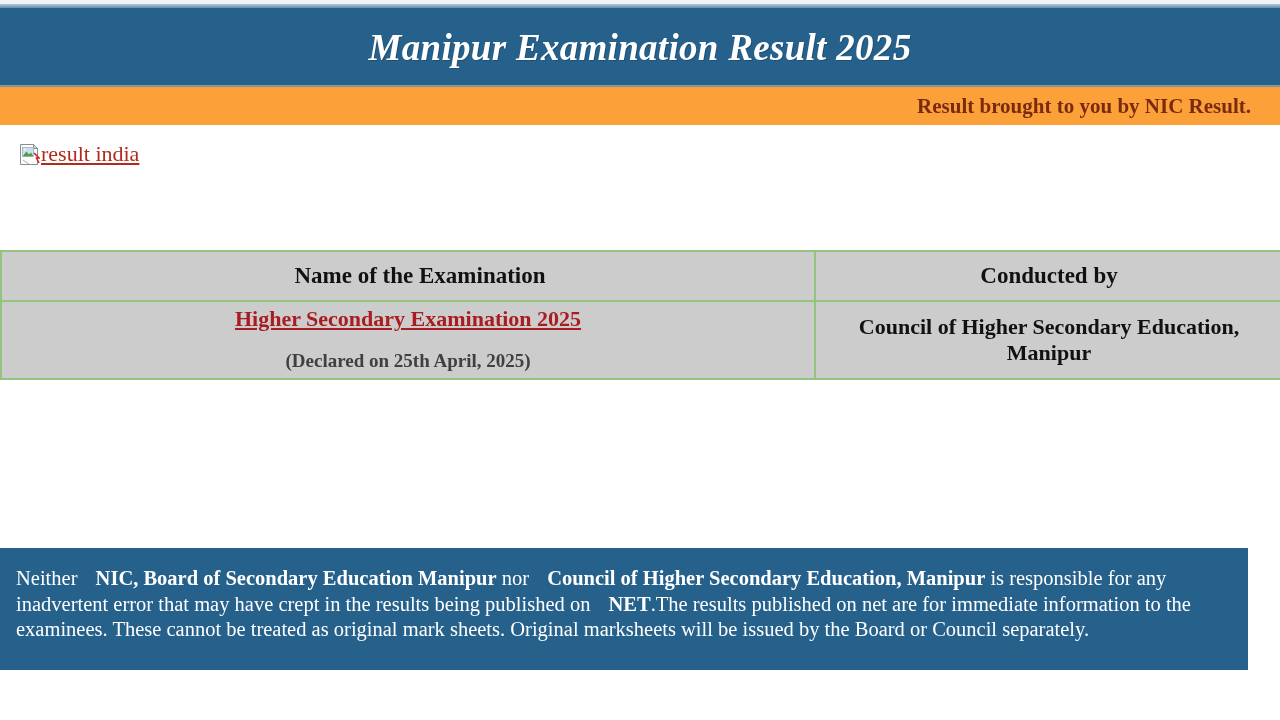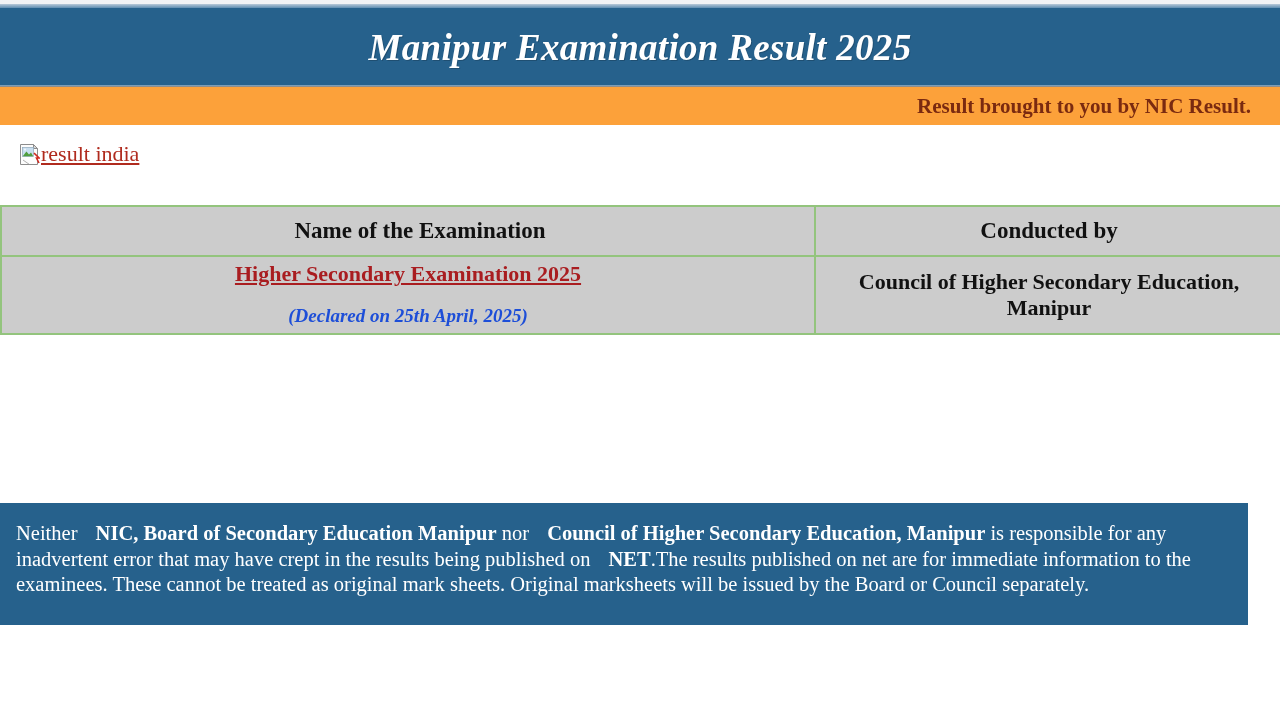--- a/index.html
+++ b/index.html
@@ -63,21 +63,21 @@
     font-family: "Liberation Serif", "DejaVu Serif", serif;
     font-weight: bold;
     font-size: 21px;
     padding-right: 29px;
     white-space: nowrap;
   }
 
   
   .logo-row {
     padding: 18px 0 0 20px;
-    height: 80px;
+    height: 125px;
     box-sizing: border-box;
   }
   .broken-img {
     display: inline-flex;
     align-items: flex-start;
     text-decoration: none;
     line-height: 1;
   }
   .broken-img-icon {
     width: 20px;
@@ -133,24 +133,23 @@
     display: block;
     color: #a91d20;
     font-size: 22px;
     font-weight: bold;
     text-decoration: underline;
     text-decoration-color: #a91d20;
     line-height: 1.12;
   }
   .exam-declared {
     display: block;
-    color: #1d4ed8;
+    color: #404040;
     font-size: 19px;
     font-weight: bold;
-    font-style: italic;
     line-height: 1.2;
     margin-top: 18px;
   }
   .conducted-by {
     color: #111111;
     font-size: 22px;
     font-weight: bold;
     line-height: 1.16;
   }
 

